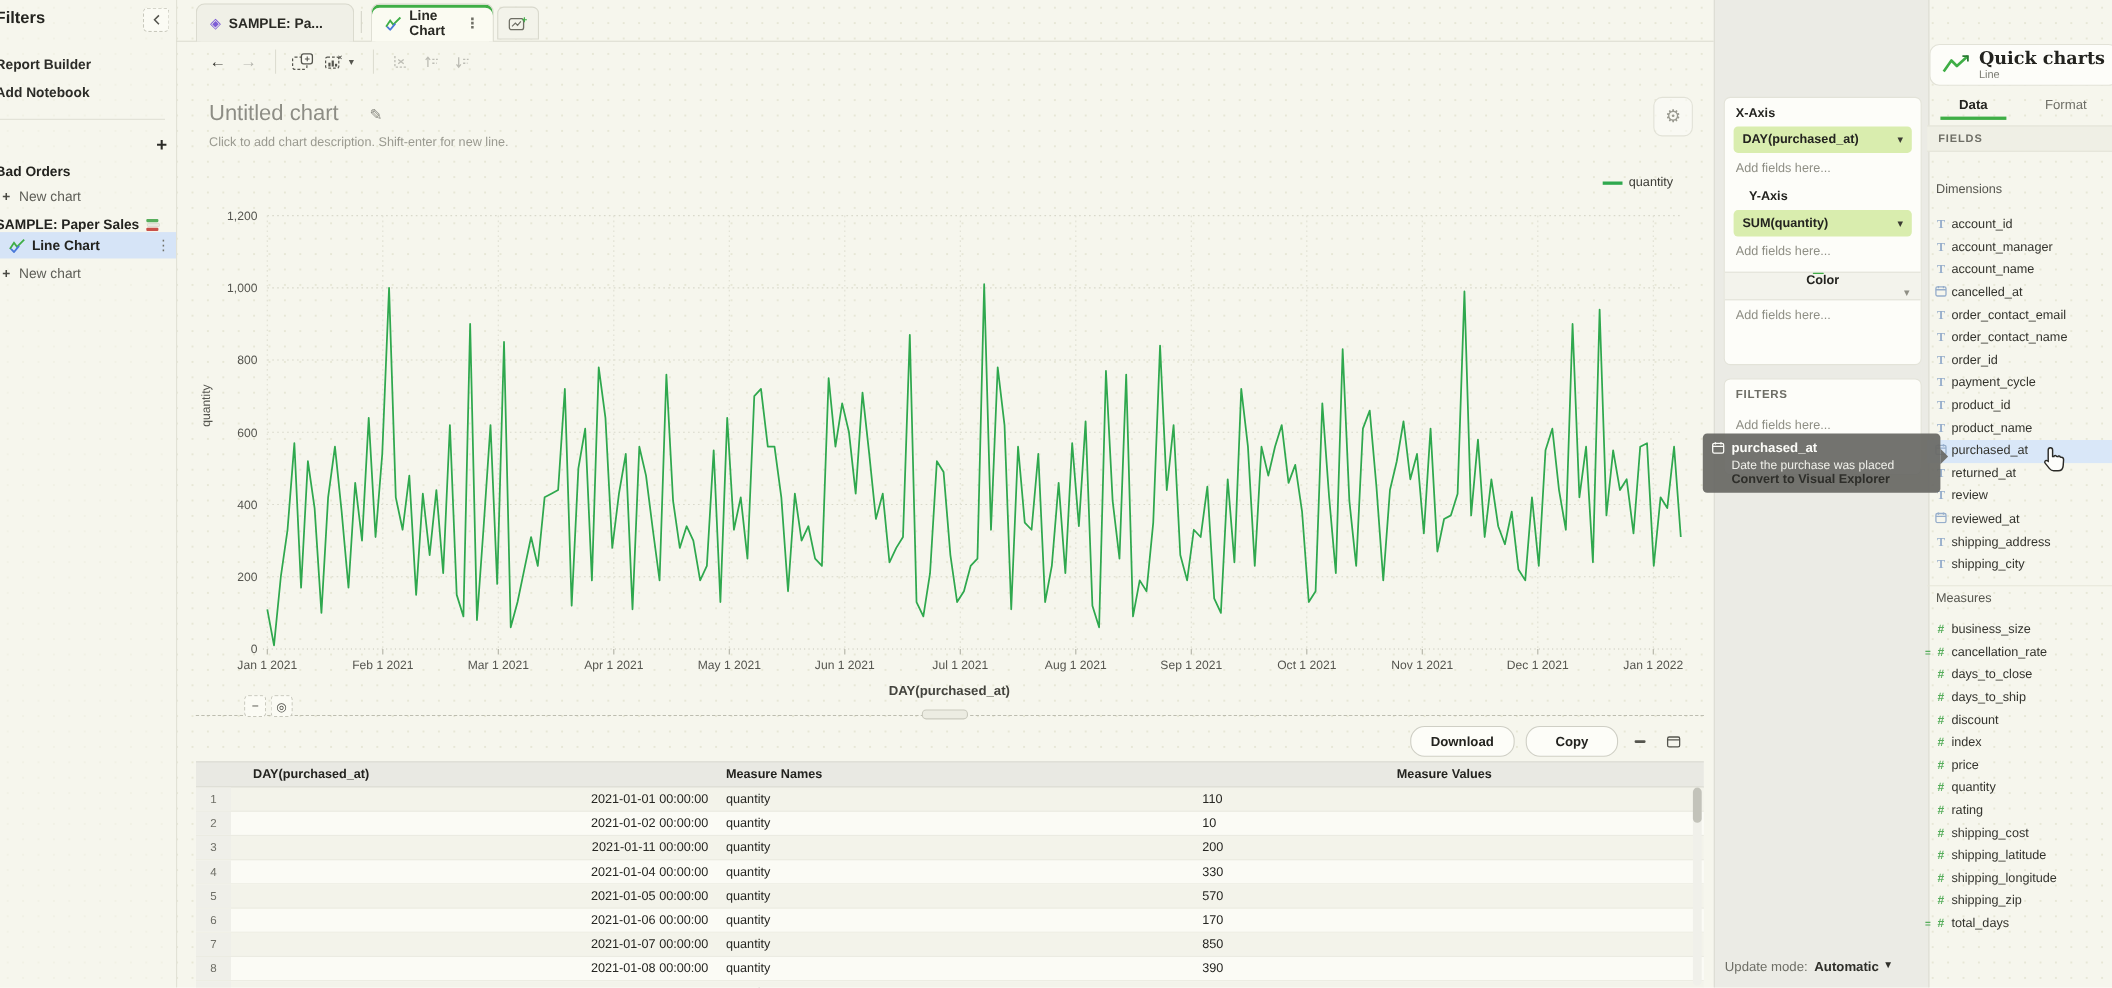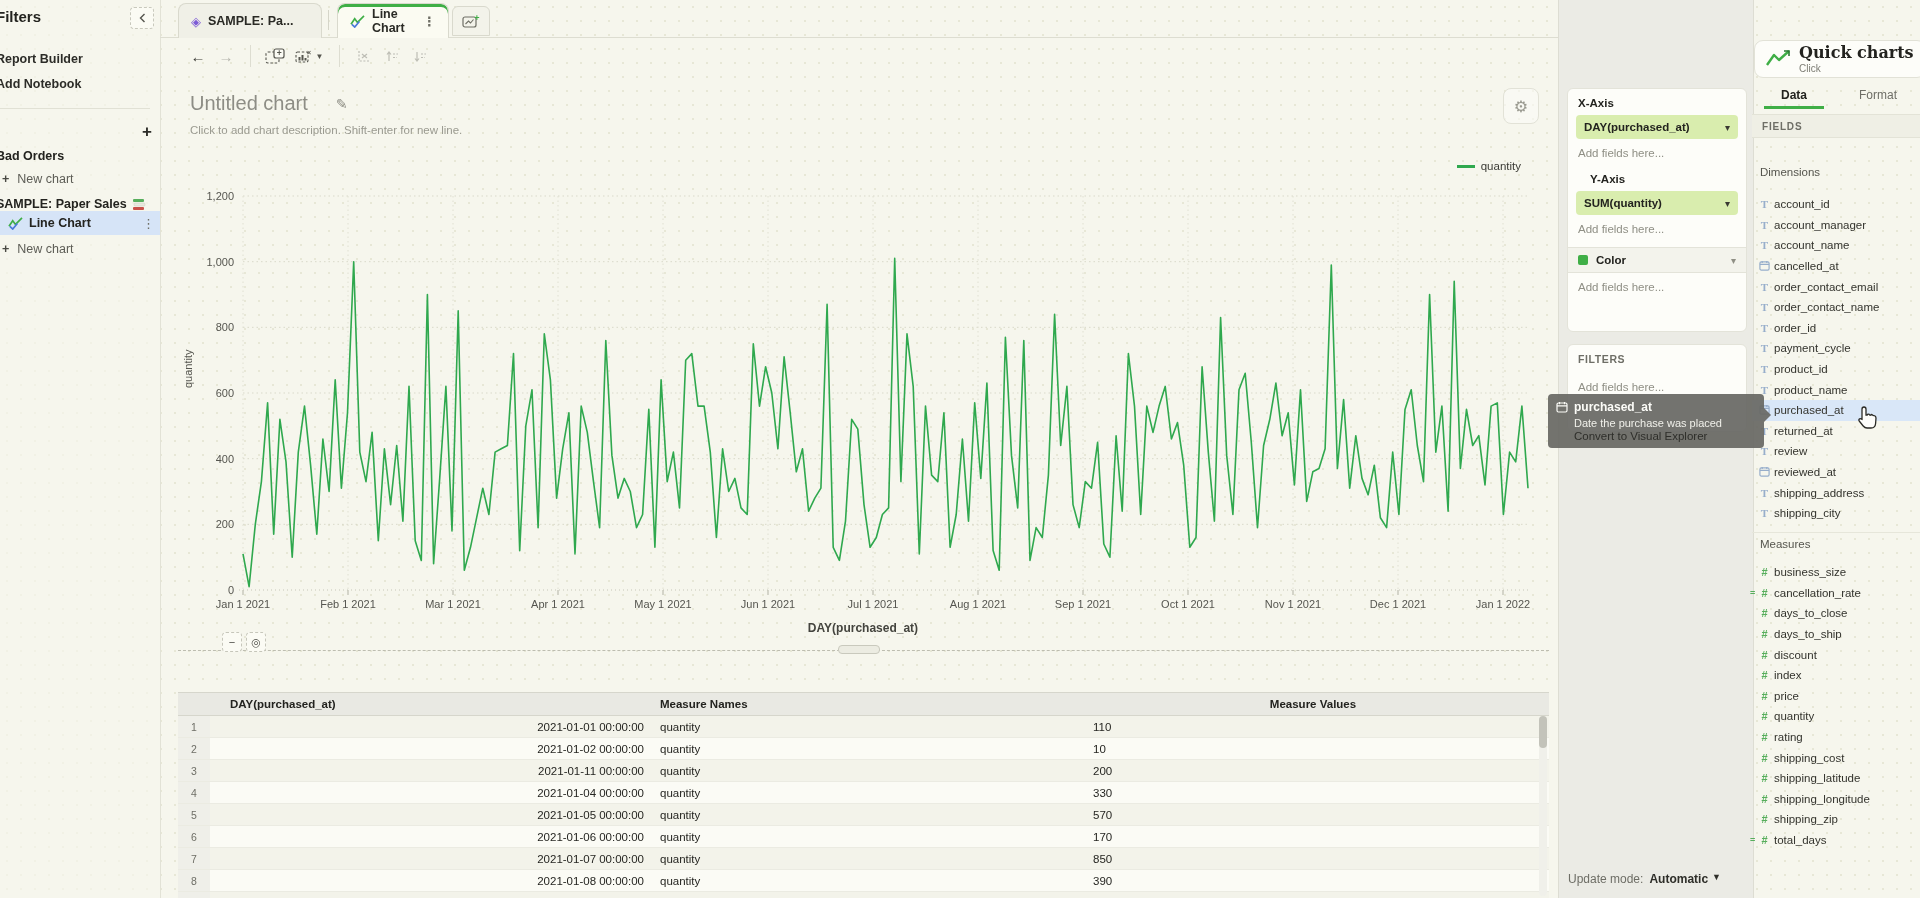--- a/index.html
+++ b/index.html
@@ -88,21 +88,21 @@
   .cfg-section-label{font-size:10.5px;font-weight:700;letter-spacing:.6px;color:#6e6e66;margin:8px 10px 6px;}
   #update-mode{position:absolute;left:1568px;top:872px;width:176px;display:flex;font-size:12px;color:#6e6e66;}
   #update-mode b{color:#2e2e29;font-weight:700;margin-left:6px;}
   #update-mode .caret{margin-left:4px;color:#2e2e29;font-size:9px;}
 
   
   #field-tooltip{left:1548px;top:394px;width:200px;background:rgba(104,104,100,.93);border-radius:4px;padding:6px 8px 6px 8px;z-index:30;}
   #field-tooltip .r1{display:flex;align-items:center;font-size:12px;font-weight:700;color:#fcfcf8;}
   #field-tooltip .r1 .cal{margin-right:6px;}
   #field-tooltip .r2{font-size:11px;color:#f0f0ea;margin:3px 0 1px 18px;white-space:nowrap;}
-  #field-tooltip .r3{font-size:11.5px;font-weight:400;color:#2e2e2a;margin-left:18px;}
+  #field-tooltip .r3{font-size:11.5px;font-weight:700;color:#2e2e2a;margin-left:18px;}
   #tt-arrow{position:absolute;right:-7px;top:14px;width:0;height:0;border-top:7px solid transparent;border-bottom:7px solid transparent;
             border-left:7px solid rgba(104,104,100,.93);}
 
   
   #fields-panel{left:1752px;top:0;width:168px;height:778px;}
   #qc-card{position:absolute;left:2px;top:40px;width:172px;height:38px;background:#fdfdf9;border:1px solid #e2e2d7;border-radius:9px;
            display:flex;align-items:center;padding:0 10px;box-sizing:border-box;}
   #qc-title{font-family:"DejaVu Serif","Liberation Serif",serif;font-size:16px;font-weight:700;color:#23231f;line-height:1;}
   #qc-sub{font-size:10px;color:#7c7c73;margin-top:2px;}
   #fp-tabs{position:absolute;left:0;top:82px;width:168px;display:flex;}
@@ -313,20 +313,35 @@
             <text x="46" y="12" text-anchor="end" font-size="11" fill="#55554f">1,200</text>
           </g>
           <polyline points="55.0,365.9 61.1,398.7 67.3,336.3 73.4,293.6 79.6,214.9 85.7,346.2 91.9,231.3 98.0,273.9 104.2,369.2 110.3,264.1 116.5,218.1 122.6,277.2 128.8,346.2 134.9,251.0 141.1,303.5 147.2,191.9 153.4,300.2 159.5,224.7 165.7,73.7 171.8,264.1 178.0,293.6 184.1,244.4 190.3,352.8 196.4,260.8 202.6,316.6 208.7,257.5 214.9,333.1 221.0,198.4 227.2,352.8 233.3,372.4 239.4,106.5 245.6,375.7 251.7,290.4 257.9,198.4 264.0,342.9 270.2,122.9 276.3,382.3 282.5,359.3 288.6,329.8 294.8,300.2 300.9,326.5 307.1,264.1 313.2,260.8 319.4,257.5 325.5,165.6 331.7,362.6 337.8,237.8 344.0,201.7 350.1,339.6 356.3,145.9 362.4,191.9 368.6,310.1 374.7,260.8 380.9,224.7 387.0,365.9 393.2,218.1 399.3,244.4 405.5,293.6 411.6,339.6 417.8,152.5 423.9,267.4 430.0,310.1 436.2,290.4 442.3,303.5 448.5,339.6 454.6,326.5 460.8,221.4 466.9,359.3 473.1,191.9 479.2,293.6 485.4,264.1 491.5,319.9 497.7,172.2 503.8,165.6 510.0,218.1 516.1,218.1 522.3,264.1 528.4,349.5 534.6,260.8 540.7,303.5 546.9,290.4 553.0,319.9 559.2,326.5 565.3,155.8 571.5,218.1 577.6,178.7 583.8,205.0 589.9,260.8 596.1,168.9 602.2,224.7 608.3,283.8 614.5,260.8 620.6,323.2 626.8,310.1 632.9,300.2 639.1,116.4 645.2,359.3 651.4,372.4 657.5,333.1 663.7,231.3 669.8,241.1 676.0,316.6 682.1,359.3 688.3,349.5 694.4,326.5 700.6,319.9 706.7,70.4 712.9,293.6 719.0,145.9 725.2,198.4 731.3,365.9 737.5,218.1 743.6,287.1 749.8,293.6 755.9,224.7 762.1,359.3 768.2,326.5 774.4,251.0 780.5,333.1 786.7,214.9 792.8,290.4 798.9,195.1 805.1,362.6 811.2,382.3 817.4,149.2 823.5,267.4 829.7,319.9 835.8,152.5 842.0,372.4 848.1,339.6 854.3,349.5 860.4,287.1 866.6,126.2 872.7,257.5 878.9,198.4 885.0,316.6 891.2,339.6 897.3,293.6 903.5,300.2 909.6,254.3 915.8,356.0 921.9,369.2 928.1,247.7 934.2,323.2 940.4,165.6 946.5,218.1 952.7,326.5 958.8,218.1 965.0,244.4 971.1,218.1 977.2,198.4 983.4,251.0 989.5,234.6 995.7,277.2 1001.8,359.3 1008.0,349.5 1014.1,178.7 1020.3,264.1 1026.4,333.1 1032.6,129.5 1038.7,267.4 1044.9,326.5 1051.0,201.7 1057.2,185.3 1063.3,254.3 1069.5,339.6 1075.6,257.5 1081.8,231.3 1087.9,195.1 1094.1,247.7 1100.2,224.7 1106.4,296.9 1112.5,201.7 1118.7,313.4 1124.8,283.8 1131.0,280.5 1137.1,260.8 1143.3,77.0 1149.4,280.5 1155.6,211.6 1161.7,300.2 1167.8,247.7 1174.0,290.4 1180.1,306.8 1186.3,277.2 1192.4,329.8 1198.6,339.6 1204.7,264.1 1210.9,326.5 1217.0,221.4 1223.2,201.7 1229.3,257.5 1235.5,293.6 1241.6,106.5 1247.8,264.1 1253.9,218.1 1260.1,323.2 1266.2,93.4 1272.4,280.5 1278.5,221.4 1284.7,257.5 1290.8,247.7 1297.0,296.9 1303.1,218.1 1309.3,214.9 1315.4,326.5 1321.6,264.1 1327.7,273.9 1333.9,218.1 1340.0,300.2" fill="none" stroke="#2fa84e" stroke-width="1.6" stroke-linejoin="round"></polyline>
         </svg></div>
     <div id="xaxis-title">DAY(purchased_at)</div>
     <div class="zoombtn" style="left:44px;">−</div>
     <div class="zoombtn" style="left:68px;">◎</div>
     <div id="card-handle"></div>
   </div>
 
+  <div id="table-actions" class="abs">
+    <div class="pillbtn">Download</div>
+    <div class="pillbtn" style="padding:0 26px;">Copy</div>
+    <div class="miniico">
+      <svg width="12" height="10" viewBox="0 0 12 10">
+          <rect x="1" y="4" width="10" height="2.4" rx="1" fill="#55554e"></rect>
+        </svg>
+    </div>
+    <div class="miniico" style="margin-right:18px;">
+      <svg width="13" height="11" viewBox="0 0 13 11">
+        <rect x="1" y="1" width="11" height="9" rx="1.5" fill="none" stroke="#55554e" stroke-width="1.2"></rect>
+        <path d="M1 3.6 h11" stroke="#55554e" stroke-width="1.2"></path>
+      </svg>
+    </div>
+  </div>
 
   <div id="results" class="abs">
     <div class="trow thead">
       <div class="c-num"></div>
       <div class="c-date">DAY(purchased_at)</div>
       <div class="c-name">Measure Names</div>
       <div class="c-val">Measure Values</div>
     </div>
     <div id="tbody">
         <div class="trow">
@@ -396,21 +411,21 @@
         <span>DAY(purchased_at)</span>
         <span class="caret">▾</span>
       </div>
       <div class="addfields">Add fields here...</div>
       <div class="cfg-label" style="margin-top:14px;margin-left:22px;">Y-Axis</div>
       <div class="pill">
         <span>SUM(quantity)</span>
         <span class="caret">▾</span>
       </div>
       <div class="addfields">Add fields here...</div>
-      <div class="color-row" style="margin-top:12px;">
+      <div class="color-row" style="margin-top:12px;flex-direction:column;">
         <span class="sw"></span>
         <span>Color</span>
         <span class="caret">▾</span>
       </div>
       <div class="addfields">Add fields here...</div>
     </div>
 
     <div class="cfg-card" style="top:344px;height:86px;">
       <div class="cfg-section-label">FILTERS</div>
       <div class="addfields" style="margin-top:16px;">Add fields here...</div>
@@ -437,21 +452,21 @@
   </div>
 
   <div id="fields-panel" class="abs">
     <div id="qc-card">
       <svg width="26" height="22" viewBox="0 0 26 22" style="margin-right:8px;">
         <polyline points="2,17 9,7 14,12 24,3" stroke="#3fae46" stroke-width="2.4" fill="none" stroke-linejoin="round"></polyline>
         <polyline points="19,3 24,3 24,8" stroke="#2a7a33" stroke-width="1.6" fill="none"></polyline>
       </svg>
       <div>
         <div id="qc-title">Quick charts</div>
-        <div id="qc-sub">Click</div>
+        <div id="qc-sub">Line</div>
       </div>
     </div>
     <div id="fp-tabs">
       <div class="fp-tab active">Data</div>
       <div class="fp-tab">Format</div>
     </div>
     <div id="fields-band">FIELDS</div>
     <div class="grp-label" style="top:166px;">Dimensions</div>
     <div id="dims-list">
         <div class="fld">

